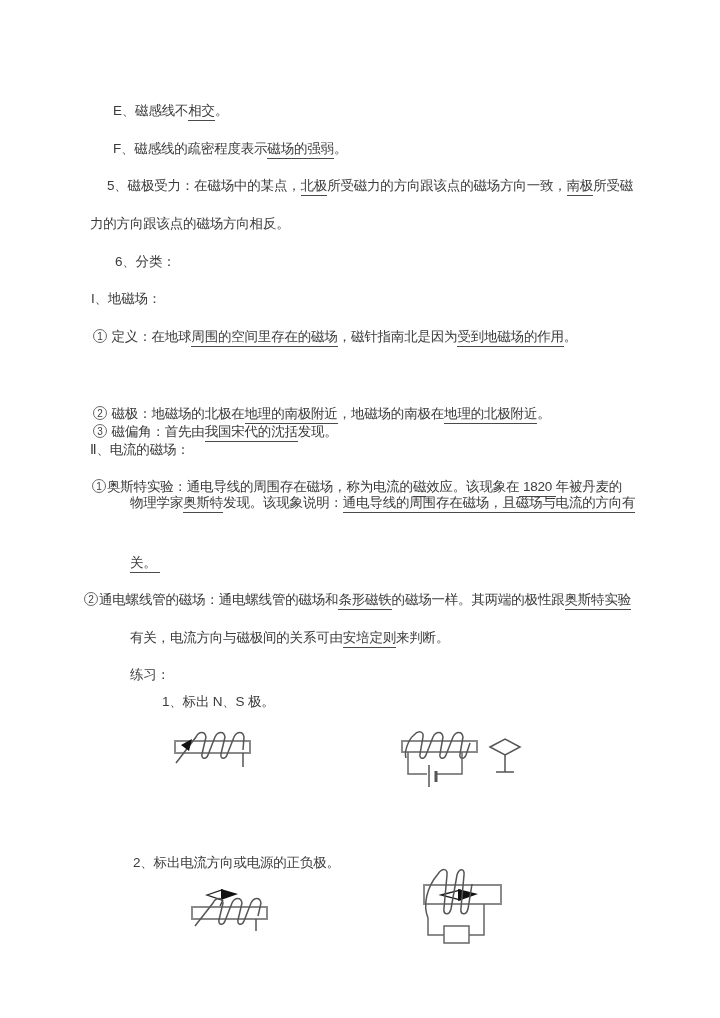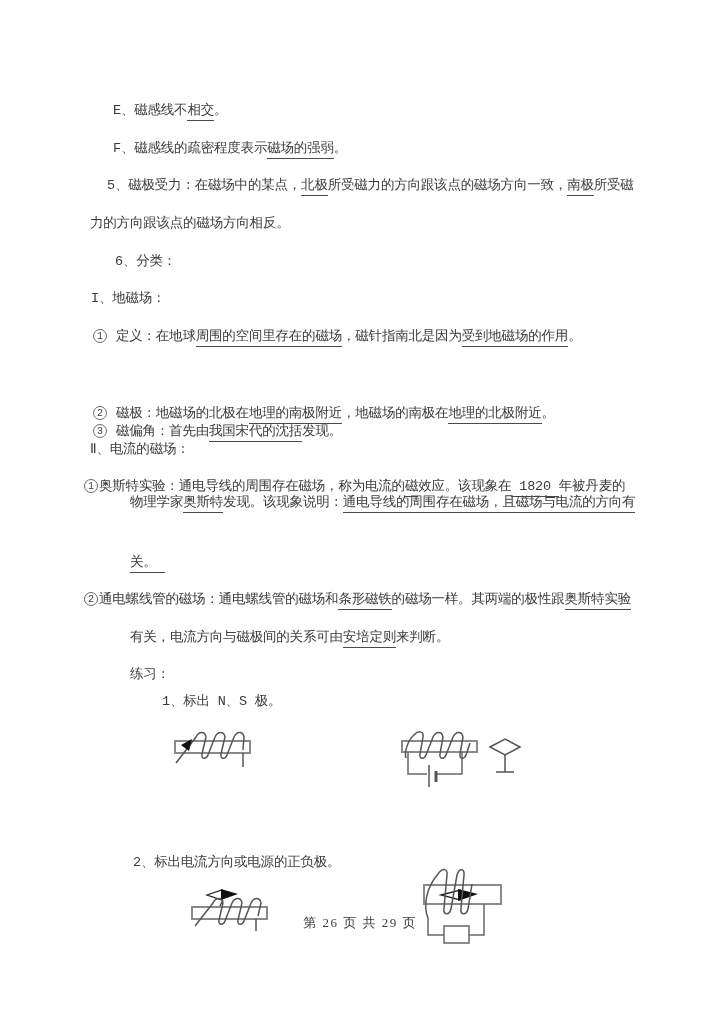--- a/index.html
+++ b/index.html
@@ -11,21 +11,20 @@
     font-family:"Liberation Sans","DejaVu Sans",sans-serif;
     color:#3b3b3b;
   }
   .tline{
     position:absolute;
     font-size:13.5px;
     letter-spacing:-0.2px;
     line-height:16px;
     white-space:pre;
     color:#3b3b3b;
-    font-family:Liberation Mono, monospace;
   }
   .tline .u{
     border-bottom:1px solid #4a4a4a;
     padding-bottom:2px;
   }
   .tline .circ{
     display:inline-block;
     width:14px;height:14px;
     line-height:13px;
     border:1px solid #6a6a6a;
@@ -58,21 +57,21 @@
       <div class="tline" style="top: 103px; left: 113px;"><span>E、磁感线不</span><span class="u">相交</span><span>。</span></div>
       <div class="tline" style="top: 141px; left: 113px;"><span>F、磁感线的疏密程度表示</span><span class="u">磁场的强弱</span><span>。</span></div>
       <div class="tline" style="top: 178px; left: 107px;"><span>5、磁极受力：在磁场中的某点，</span><span class="u">北极</span><span>所受磁力的方向跟该点的磁场方向一致，</span><span class="u">南极</span><span>所受磁</span></div>
       <div class="tline" style="top: 216px; left: 90px;"><span>力的方向跟该点的磁场方向相反。</span></div>
       <div class="tline" style="top: 254px; left: 115px; text-align: right;"><span>6、分类：</span></div>
       <div class="tline" style="top: 291px; left: 91px;"><span>I、地磁场：</span></div>
       <div class="tline" style="top: 329px; left: 93px;"><span class="circ">1</span><span> 定义：在地球</span><span class="u">周围的空间里存在的磁场</span><span>，磁针指南北是因为</span><span class="u">受到地磁场的作用</span><span>。</span></div>
       <div class="tline" style="top: 367px; left: 93px; margin-top: 39px;"><span class="circ">2</span><span> 磁极：地磁场的北极在</span><span class="u">地理的南极附近</span><span>，地磁场的南极在</span><span class="u">地理的北极附近</span><span>。</span></div>
       <div class="tline" style="top: 404px; left: 93px; margin-top: 20px;"><span class="circ">3</span><span> 磁偏角：首先由</span><span class="u">我国宋代的沈括</span><span>发现。</span></div>
       <div class="tline" style="top: 442px; left: 90px;"><span>Ⅱ、电流的磁场：</span></div>
-      <div class="tline" style="top: 479px; left: 84px;"><span class="circ">1</span><span>奥斯特实验：通电导线的周围存在磁场，称为电流的</span><span class="u">磁</span><span>效应。该现象在</span><span class="u"> 1820 </span><span>年被丹麦的</span></div>
+      <div class="tline" style="top: 479px; left: 92px;"><span class="circ">1</span><span>奥斯特实验：通电导线的周围存在磁场，称为电流的</span><span class="u">磁</span><span>效应。该现象在</span><span class="u"> 1820 </span><span>年被丹麦的</span></div>
       <div class="tline" style="top: 495px; left: 130px;"><span>物理学家</span><span class="u">奥斯特</span><span>发现。该现象说明：</span><span class="u">通电导线的周围存在磁场，且磁场与电流的方向有</span></div>
       <div class="tline" style="top: 555px; left: 130px;"><span class="u">关。 </span></div>
       <div class="tline" style="top: 592px; left: 84px;"><span class="circ">2</span><span>通电螺线管的磁场：通电螺线管的磁场和</span><span class="u">条形磁铁</span><span>的磁场一样。其两端的极性跟</span><span class="u">奥斯特实验</span></div>
       <div class="tline" style="top: 630px; left: 130px; text-align: right;"><span>有关，电流方向与磁极间的关系可由</span><span class="u">安培定则</span><span>来判断。</span></div>
       <div class="tline" style="top: 667px; left: 130px;"><span>练习：</span></div>
       <div class="tline" style="top: 694px; left: 130px; margin-left: 32px;"><span>1、标出 N、S 极。</span></div>
       <div class="tline" style="top: 855px; left: 133px;"><span>2、标出电流方向或电源的正负极。</span></div>
     </div>
 
   <svg class="diagram" style="left:158px;top:728px" width="100" height="48" viewBox="0 0 100 48">
@@ -106,15 +105,14 @@
   <svg class="diagram" style="left:418px;top:864px" width="95" height="88" viewBox="0 0 95 88">
     <rect x="6" y="21" width="77" height="19" fill="#ffffff" stroke="#8a8a8a" stroke-width="2"></rect>
     <polygon points="23,31 42,26 42,36" fill="#ffffff" stroke="#222222" stroke-width="1.3"></polygon>
     <polygon points="60,30 40,25 40,37" fill="#111111"></polygon>
     <path d="M 10 54 C 5 42, 8 24, 20 10 C 24 4, 30 4, 29 11 L 26 44 C 25 51, 31 52, 33 45 L 39 11 C 41 4, 47 4, 46 11 L 43 44 C 42 51, 48 52, 50 45 L 54 20" fill="none" stroke="#555555" stroke-width="1.5"></path>
     <path d="M 10 54 L 10 71 L 26 71" fill="none" stroke="#666666" stroke-width="1.5"></path>
     <path d="M 66 40 L 66 71 L 51 71" fill="none" stroke="#666666" stroke-width="1.5"></path>
     <rect x="26" y="62" width="25" height="17" fill="#ffffff" stroke="#666666" stroke-width="1.5"></rect>
   </svg>
 
-  <div class="footer">第 26 页 共 29 页</div>
 
 </div>
 
 </body></html>

